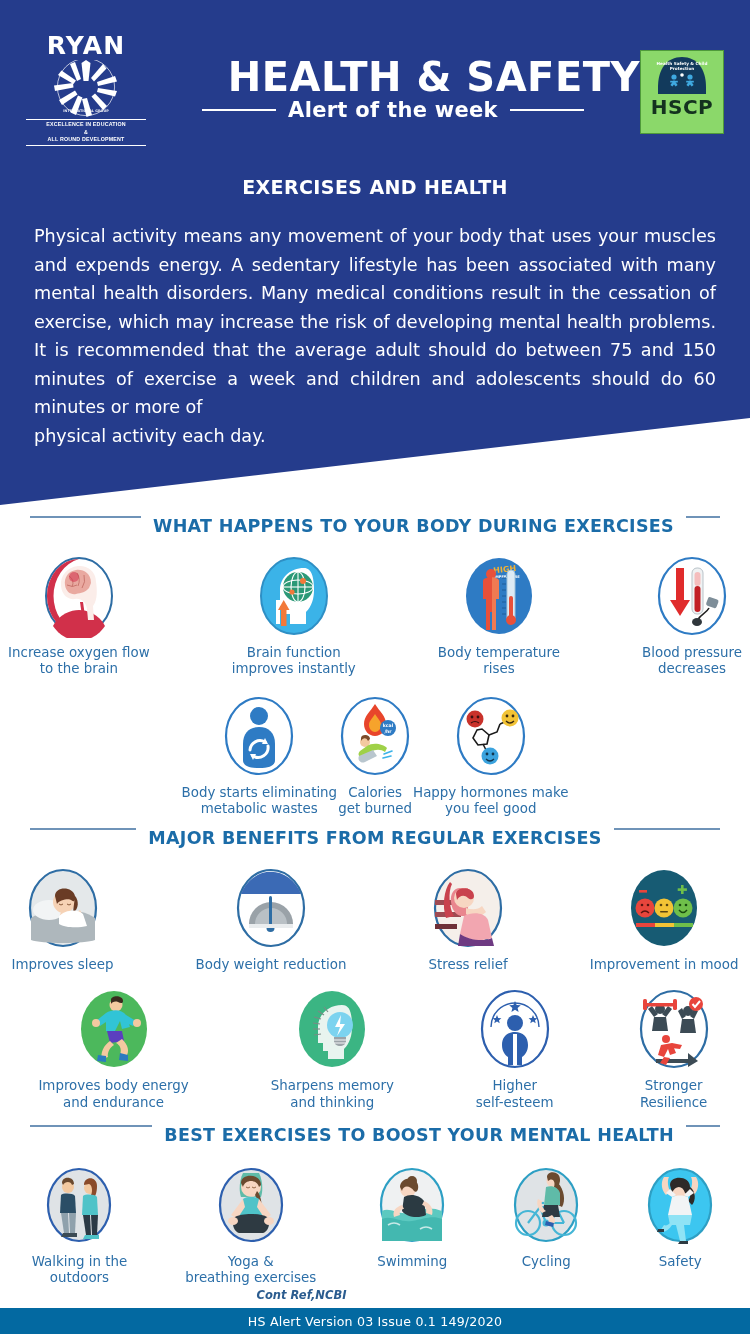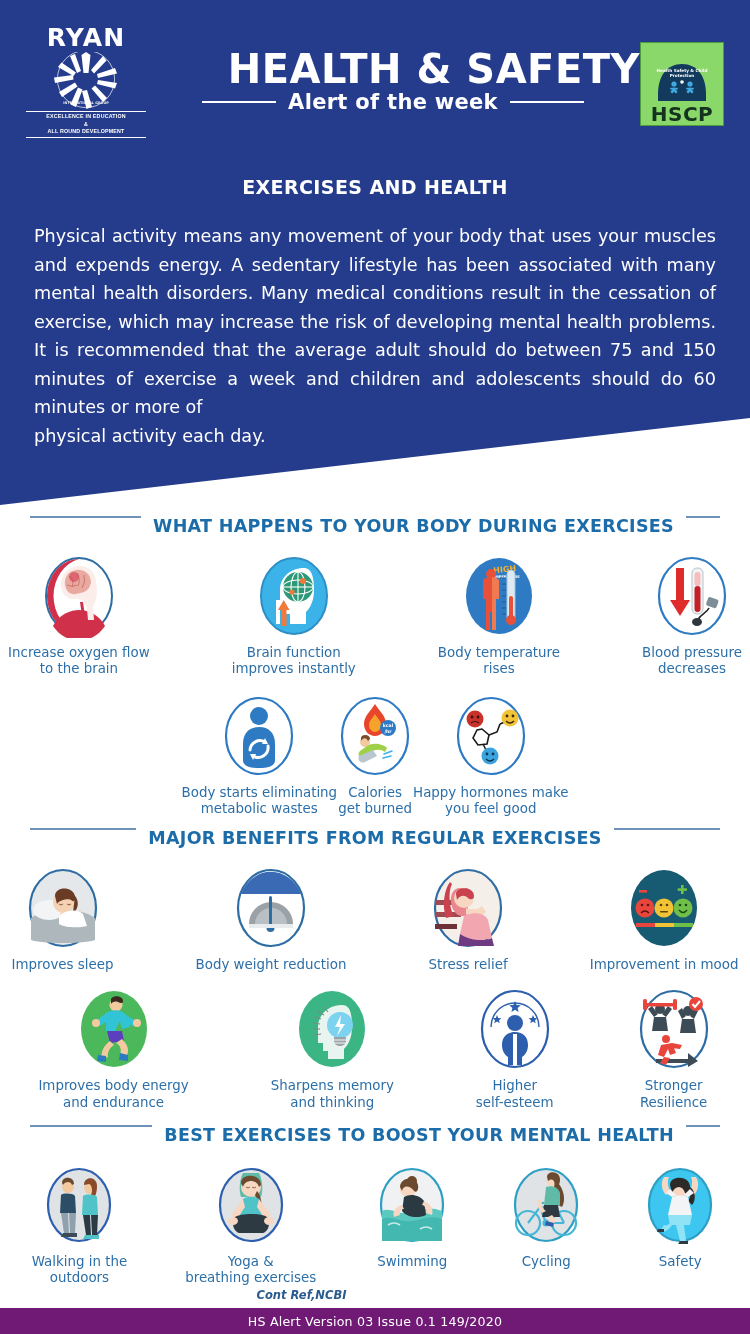--- a/index.html
+++ b/index.html
@@ -21,21 +21,21 @@
   .hero {
     position: absolute;
     left: 0; top: 0;
     width: 750px; height: 512px;
     background: #253C8C;
     clip-path: polygon(0 0, 750px 0, 750px 418px, 0 505px);
     z-index: 1;
   }
   .header-row {
     position: absolute; z-index: 3;
-    left: 0; top: 24px; width: 750px; height: 120px;
+    left: 0; top: 32px; width: 750px; height: 120px;
     display: flex; align-items: center; justify-content: space-between;
     padding: 0 26px;
   }
 
   
   .ryan-logo { width: 120px; height: 118px; position: relative; }
   .ryan-word {
     color: #ffffff; font-weight: 700; font-size: 25px;
     letter-spacing: 1.2px; text-align: center; line-height: 1;
     font-family: "DejaVu Sans", sans-serif;
@@ -67,21 +67,21 @@
     color: #ffffff; font-weight: 700; font-size: 21px;
     letter-spacing: .3px; white-space: nowrap;
     font-family: "DejaVu Sans", sans-serif;
   }
 
   
   .hscp-logo {
     width: 84px; height: 84px; background: #8BD86A;
     border: 1px solid #4f9a3a;
     position: relative; display: flex; flex-direction: column;
-    align-items: center; justify-content: flex-start; padding-top: 18px;
+    align-items: center; justify-content: flex-start; padding-top: 3px;
   }
   .hscp-arch { width: 58px; height: 42px; }
   .hscp-text {
     font-family: "DejaVu Sans", sans-serif;
     font-weight: 700; font-size: 20px; color: #14321f;
     letter-spacing: .5px; line-height: 1; margin-top: 1px;
   }
 
   
   .intro { position: absolute; z-index: 3; left: 0; top: 176px; width: 750px; padding: 0 34px; }
@@ -124,21 +124,21 @@
 
   
   .ref {
     position: absolute; z-index: 5; left: 0; top: 1288px; width: 603px;
     text-align: center; color: #2B5C8F; font-size: 11.5px;
     font-style: italic; font-weight: 700;
     font-family: "DejaVu Sans", sans-serif;
   }
   .footbar {
     position: absolute; z-index: 5; left: 0; bottom: 0;
-    width: 750px; height: 26px; background: #701a75;
+    width: 750px; height: 26px; background: #0369a1;
     display: flex; align-items: center; justify-content: center;
   }
   .footbar span {
     color: #ffffff; font-size: 12.6px; letter-spacing: .2px;
     font-family: "DejaVu Sans", sans-serif;
   }
 </style>
 </head>
 <body>
 

